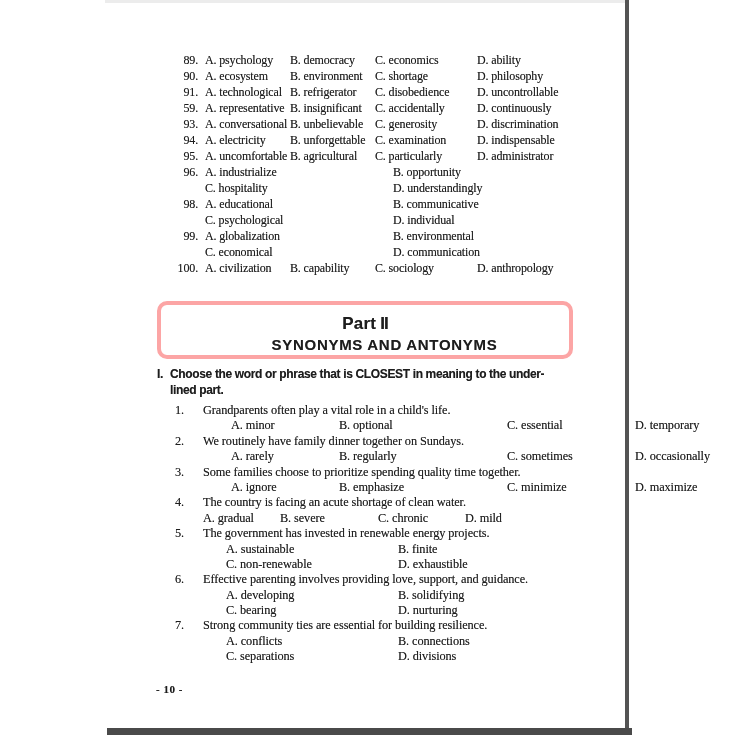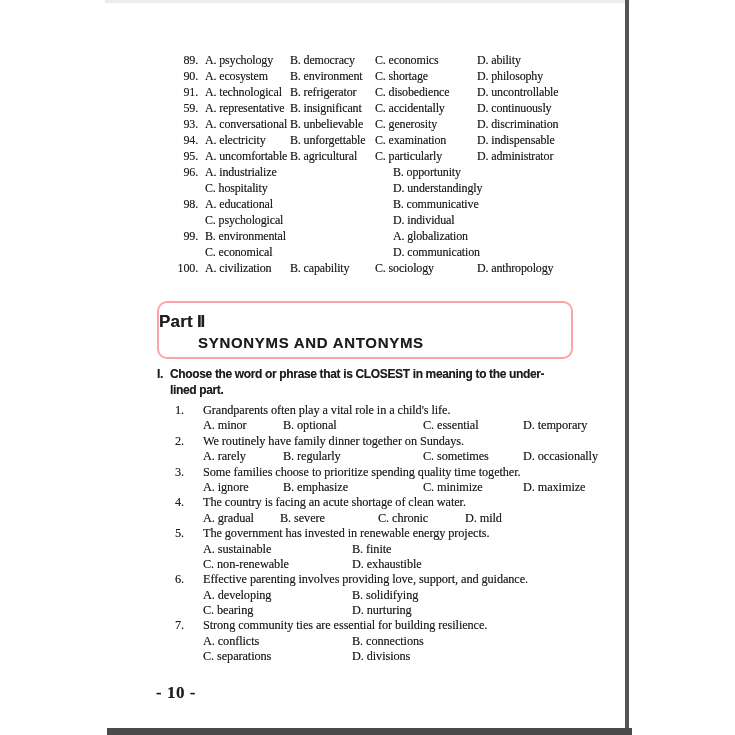--- a/index.html
+++ b/index.html
@@ -17,47 +17,47 @@
 
   
   .mc-block{position:absolute;left:166px;top:52px;width:460px;}
   .mrow{display:grid;height:16px;line-height:16px;font-size:12px;letter-spacing:-0.15px;white-space:nowrap;}
   .mrow.four{grid-template-columns:39px 85px 85px 102px 1fr;}
   .mrow.two{grid-template-columns:39px 188px 1fr;}
   .mrow .num{text-align:right;padding-right:7px;}
 
   
   .part-box{position:absolute;left:157px;top:301px;width:416px;height:58px;
-    border:2px solid #fca5a5;border-radius:10px;box-sizing:border-box;
-    font-family:"Liberation Sans",sans-serif;font-weight:bold;
+    border:4px solid #fca5a5;border-radius:10px;box-sizing:border-box;
+    text-align:center;font-family:"Liberation Sans",sans-serif;font-weight:bold;
     padding-top:8px;}
   .part-title{font-size:17px;line-height:21px;letter-spacing:0.2px;}
   .part-title .numeral{letter-spacing:-1px;margin-left:4px;}
   .part-sub{font-size:15px;line-height:21px;letter-spacing:0.7px;padding-left:39px;}
 
   
   .instruction{position:absolute;left:157px;top:366px;display:flex;
     font-family:"Liberation Sans",sans-serif;font-weight:bold;font-size:12px;
     letter-spacing:-0.35px;line-height:16px;}
   .inst-label{width:13px;flex:none;}
   .inst-lines div{white-space:nowrap;}
 
   
   .syn-block{position:absolute;left:166px;top:403px;width:460px;}
   .srow{display:grid;height:15.4px;line-height:15.4px;font-size:12.3px;
     letter-spacing:-0.1px;white-space:nowrap;}
   .srow.sent{grid-template-columns:37px 1fr;}
   .srow .num{padding-left:9px;}
-  .srow.optsA{grid-template-columns:37px 80px 140px 100px 1fr;}
+  .srow.optsA{grid-template-columns:37px 80px 140px 100px 1fr;gap:28px;}
   .srow.optsB{grid-template-columns:37px 77px 98px 87px 1fr;}
-  .srow.opts2{grid-template-columns:37px 149px 1fr;}
+  .srow.opts2{grid-template-columns:37px 149px 1fr;gap:23px;}
   .u{text-underline-offset:1.5px;}
 
   .page-number{position:absolute;left:156px;top:683px;font-weight:bold;
-    font-size:17px;letter-spacing:0.5px;}
+    font-size:11px;letter-spacing:0.5px;}
 </style>
 </head>
 <body>
 
 <div class="canvas">
   <div class="top-strip"></div>
   <div class="edge-right"></div>
   <div class="edge-bottom"></div>
 
   <section class="mc-block">
@@ -125,22 +125,22 @@
       <span>A. educational</span>
       <span>B. communicative</span>
     </div>
     <div class="mrow two">
       <span class="num"></span>
       <span>C. psychological</span>
       <span>D. individual</span>
     </div>
     <div class="mrow two">
       <span class="num">99.</span>
+      <span>A. globalization</span>
       <span>B. environmental</span>
-      <span>A. globalization</span>
     </div>
     <div class="mrow two">
       <span class="num"></span>
       <span>C. economical</span>
       <span>D. communication</span>
     </div>
     <div class="mrow four">
       <span class="num">100.</span>
       <span>A. civilization</span>
       <span>B. capability</span>

